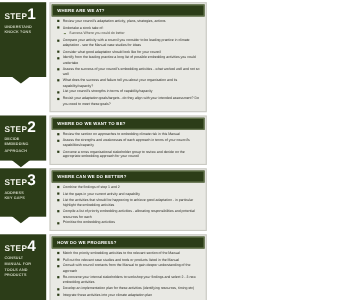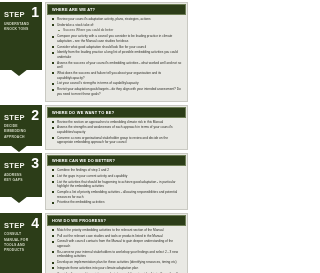--- a/index.html
+++ b/index.html
@@ -40,21 +40,20 @@
     position:absolute;
     left:10px;bottom:-6px;
     width:0;height:0;
     border-left:9px solid transparent;
     border-right:9px solid transparent;
     border-top:7px solid #2c3d18;
   }
   .step-top{
     display:flex;
     align-items:baseline;
-    justify-content:space-between;
     line-height:1;
   }
   .step-word{
     font-size:7.5px;
     font-weight:bold;
     letter-spacing:.3px;
     color:#f2f2ea;
   }
   .step-num{
     font-size:14px;

